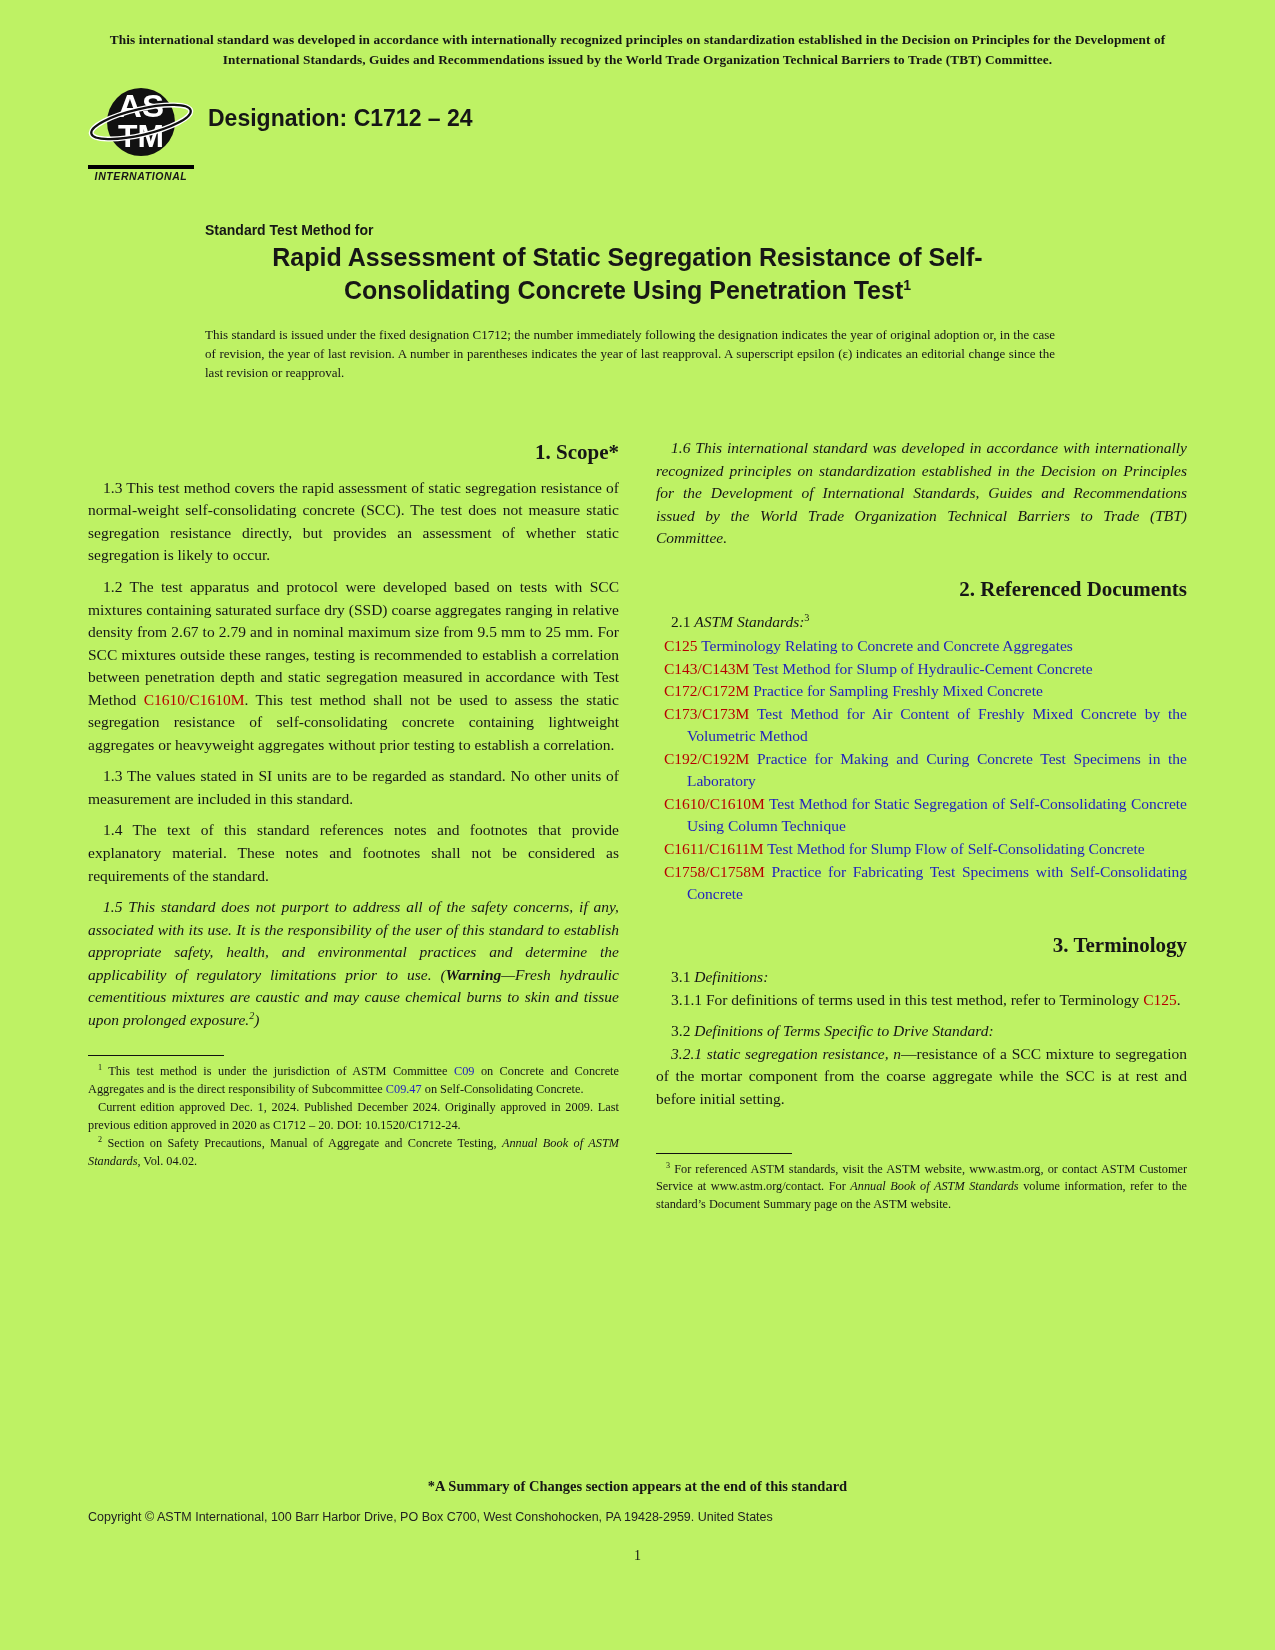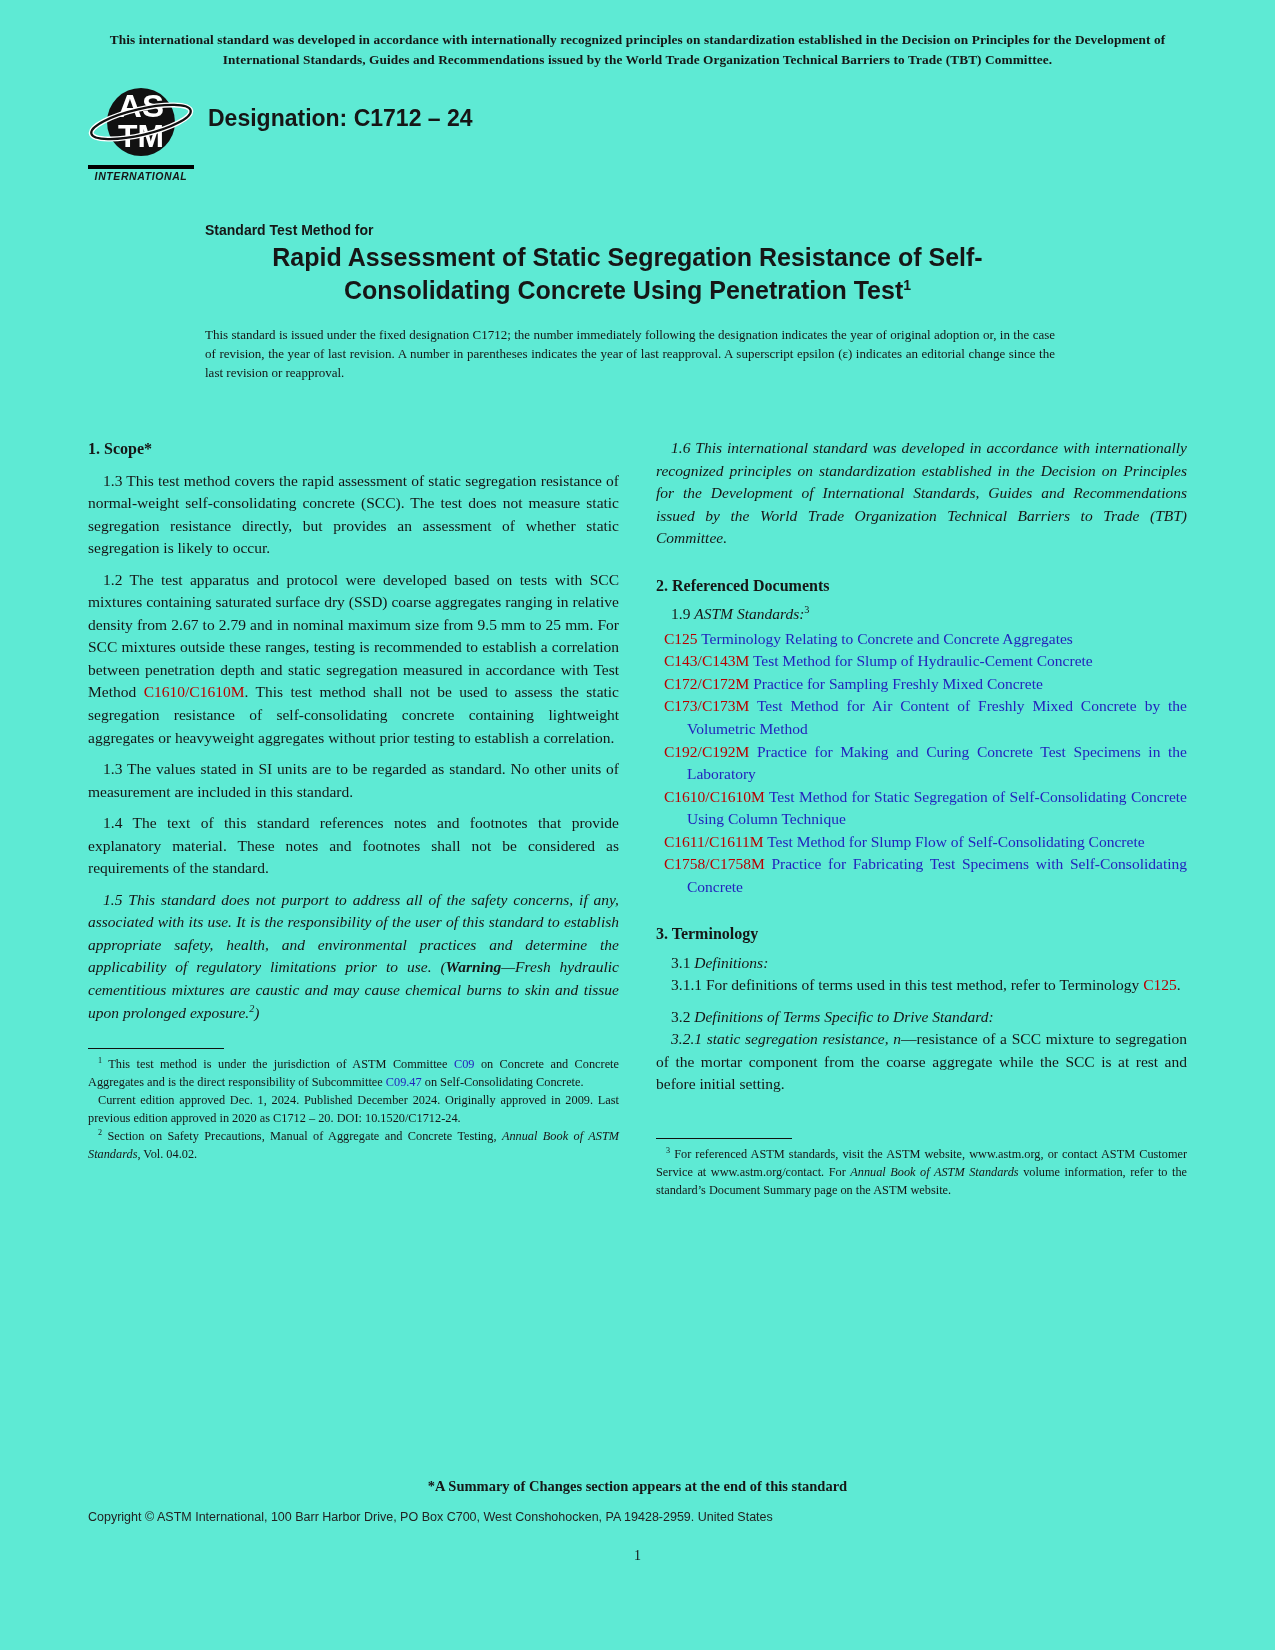--- a/index.html
+++ b/index.html
@@ -1,19 +1,19 @@
 <!DOCTYPE html>
 <html lang="en"><head>
 <meta charset="utf-8">
 <style>
   html,body{margin:0;padding:0;background:#ffffff;}
   .page{
     position:relative;
     width:1275px;height:1650px;
-    background:#5eead4;
+    background:#bef264;
     font-family:"Liberation Serif",serif;
     color:#161616;
     overflow:hidden;
     box-sizing:border-box;
     padding:30px 88px 0 88px;
   }
   
   .disclaimer{
     font-weight:bold;
     font-size:13.3px;
@@ -64,23 +64,23 @@
     gap:37px;
   }
   .col{
     width:531px;
     font-size:15.5px;
     line-height:1.455;
     text-align:justify;
   }
   .sec-heading{
     font-weight:bold;
-    font-size:16px;
+    font-size:21px;
     margin:24px 0 2px 0;
-    text-align:left;
+    text-align:right;
   }
   .sec-heading:first-child{margin-top:4px;}
   .para{margin:9px 0 0 0;text-indent:15px;}
   .it{font-style:italic;}
   .link-red{color:#b80000;text-decoration:none;cursor:pointer;}
   .link-blue{color:#2323bd;text-decoration:none;cursor:pointer;}
   .ref-list{list-style:none;margin:2px 0 0 0;padding:0;}
   .ref{padding-left:31px;text-indent:-23px;margin:0;}
   .ref .link-blue{}
   sup{font-size:.66em;line-height:0;}
@@ -160,21 +160,21 @@
         <p>Current edition approved Dec. 1, 2024. Published December 2024. Originally approved in 2009. Last previous edition approved in 2020 as C1712 – 20. DOI: 10.1520/C1712-24.</p>
         <p><sup>2</sup><span> Section on Safety Precautions, Manual of Aggregate and Concrete Testing, </span><i>Annual Book of ASTM Standards</i><span>, Vol. 04.02.</span></p>
       </div>
     </div>
 
     <div class="col">
       <p class="para it" style="margin-top:4px;">1.6 This international standard was developed in accordance with internationally recognized principles on standardization established in the Decision on Principles for the Development of International Standards, Guides and Recommendations issued by the World Trade Organization Technical Barriers to Trade (TBT) Committee.</p>
 
       <div class="sec-heading">2. Referenced Documents</div>
 
-      <p class="para" style="margin-top:6px;"><span>1.9 </span><i>ASTM Standards:</i><sup>3</sup></p>
+      <p class="para" style="margin-top:6px;"><span>2.1 </span><i>ASTM Standards:</i><sup>3</sup></p>
 
       <ul class="ref-list">
         <li class="ref"><a class="link-red">C125</a> <a class="link-blue">Terminology Relating to Concrete and Concrete Aggregates</a></li>
         <li class="ref"><a class="link-red">C143/C143M</a> <a class="link-blue">Test Method for Slump of Hydraulic-Cement Concrete</a></li>
         <li class="ref"><a class="link-red">C172/C172M</a> <a class="link-blue">Practice for Sampling Freshly Mixed Concrete</a></li>
         <li class="ref"><a class="link-red">C173/C173M</a> <a class="link-blue">Test Method for Air Content of Freshly Mixed Concrete by the Volumetric Method</a></li>
         <li class="ref"><a class="link-red">C192/C192M</a> <a class="link-blue">Practice for Making and Curing Concrete Test Specimens in the Laboratory</a></li>
         <li class="ref"><a class="link-red">C1610/C1610M</a> <a class="link-blue">Test Method for Static Segregation of Self-Consolidating Concrete Using Column Technique</a></li>
         <li class="ref"><a class="link-red">C1611/C1611M</a> <a class="link-blue">Test Method for Slump Flow of Self-Consolidating Concrete</a></li>
         <li class="ref"><a class="link-red">C1758/C1758M</a> <a class="link-blue">Practice for Fabricating Test Specimens with Self-Consolidating Concrete</a></li>

